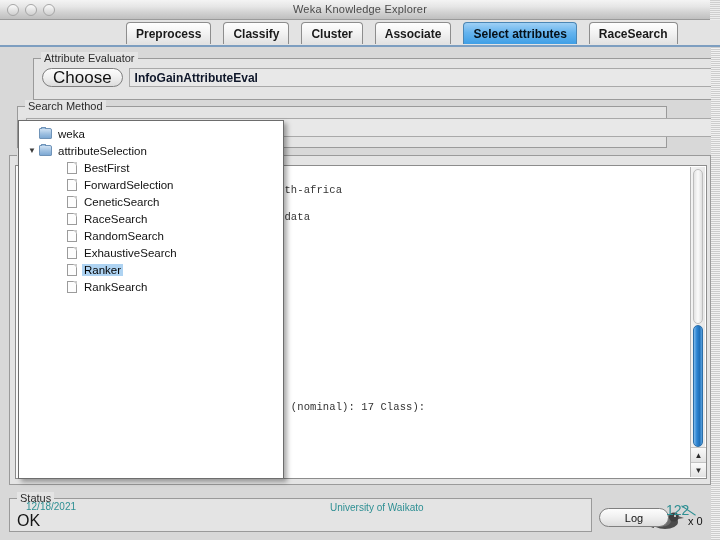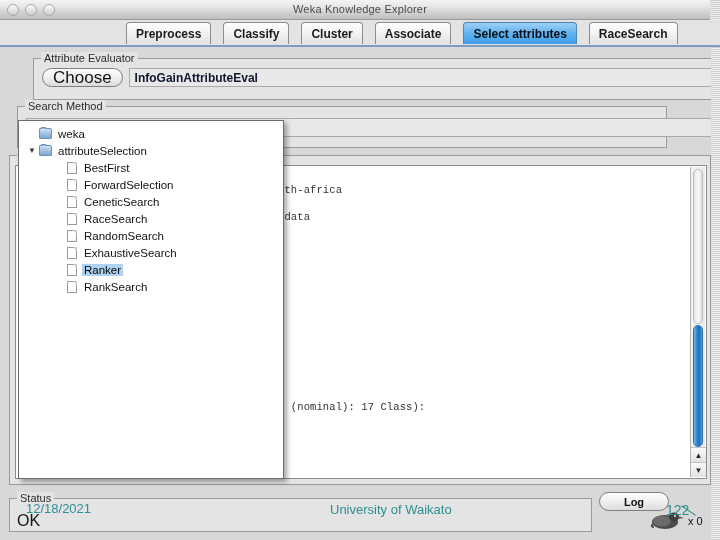--- a/index.html
+++ b/index.html
@@ -344,52 +344,51 @@
   }
   #status-group > .group-title { background: #e4e4e4; }
   .status-text {
     position: absolute;
     left: 7px; top: 13px;
     font-size: 16px;
     color: #151515;
   }
   .log-btn {
     position: absolute;
-    left: 599px; top: 492px;
+    left: 599px; top: 508px;
     width: 70px; height: 19px;
     display: flex;
     align-items: center;
     justify-content: center;
     font-size: 11px;
     color: #111;
     background: linear-gradient(to bottom, #fdfdfd 0%, #f0f0f0 48%, #dcdcdc 100%);
     border: 1px solid #7f7f7f;
     border-radius: 10px;
     box-sizing: border-box;
     z-index: 5;
-    font-weight: bold;
   }
   .weka-bird {
     position: absolute;
     left: 648px; top: 509px;
     width: 36px; height: 21px;
   }
   .weka-bird svg { display: block; }
   .bird-count {
     position: absolute;
     left: 688px; top: 515px;
     font-size: 11px;
     color: #111;
   }
 
   
   .wm {
     position: absolute;
     color: #2e8f93;
-    font-size: 13px;
+    font-size: 10px;
     z-index: 60;
     pointer-events: none;
     white-space: nowrap;
   }
   #wm-date   { left: 26px;  top: 501px; }
   #wm-org    { left: 330px; top: 502px; }
   #wm-num    { left: 666px; top: 502px; font-size: 14px; }
   .wm-slash {
     position: absolute;
     left: 680px; top: 510px;

